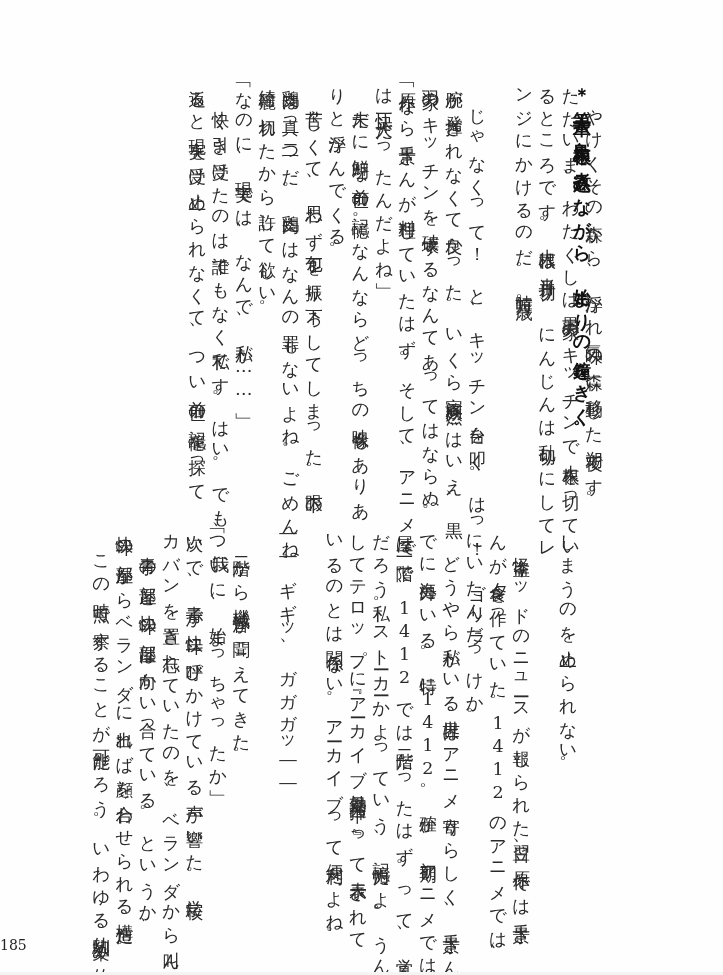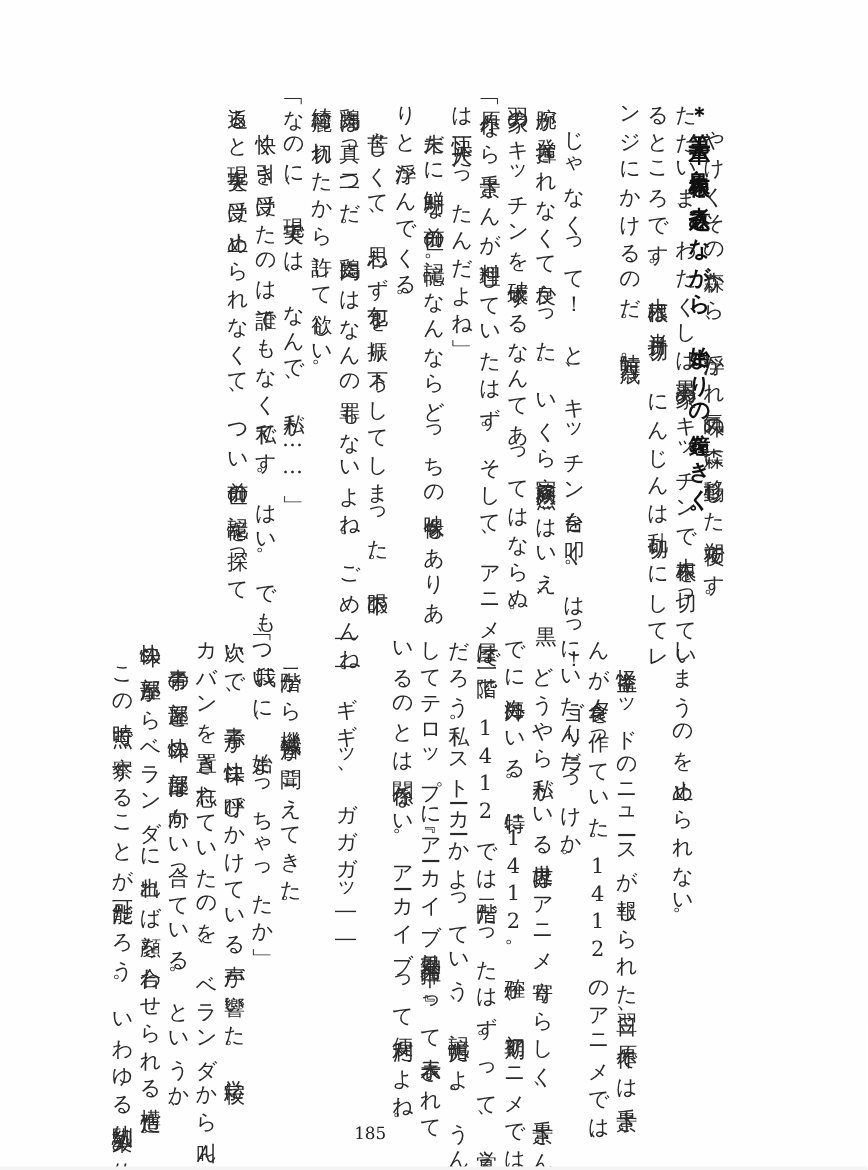--- a/index.html
+++ b/index.html
@@ -68,21 +68,20 @@
       line-height: 24px;
       letter-spacing: 2.5px;
       color: #111111;
       white-space: nowrap;
     }
     .page-number {
       position: absolute;
       top: 937px;
       left: 0;
       width: 617px;
-      text-align: center;
       font-family: "DejaVu Serif", "Liberation Serif", serif;
       font-size: 14px;
       color: #222222;
     }
   </style>
 </head>
 <body>
 
 <div class="page">
 

